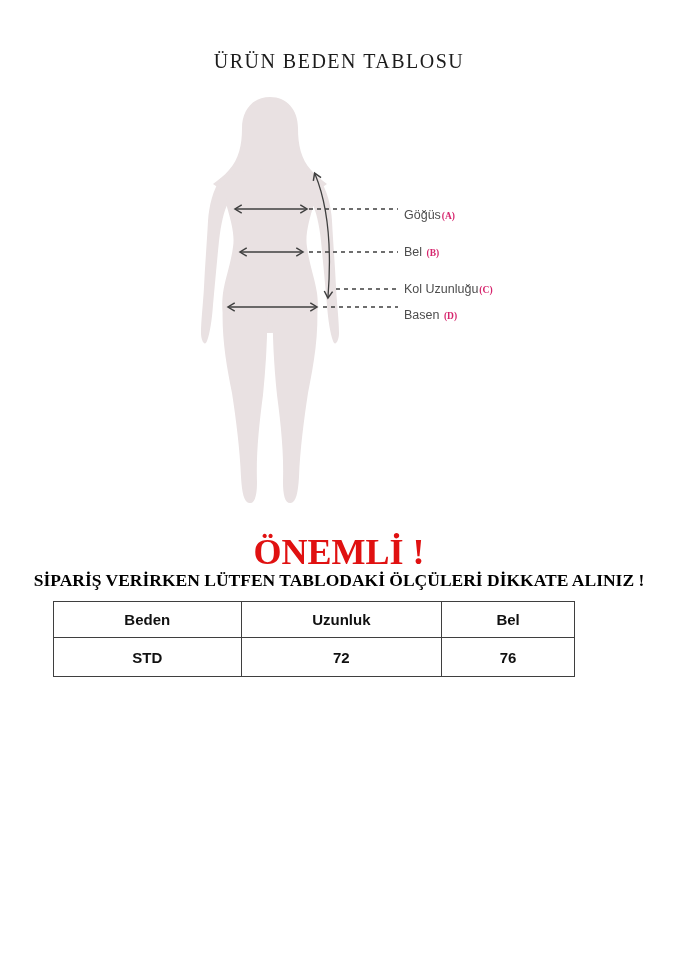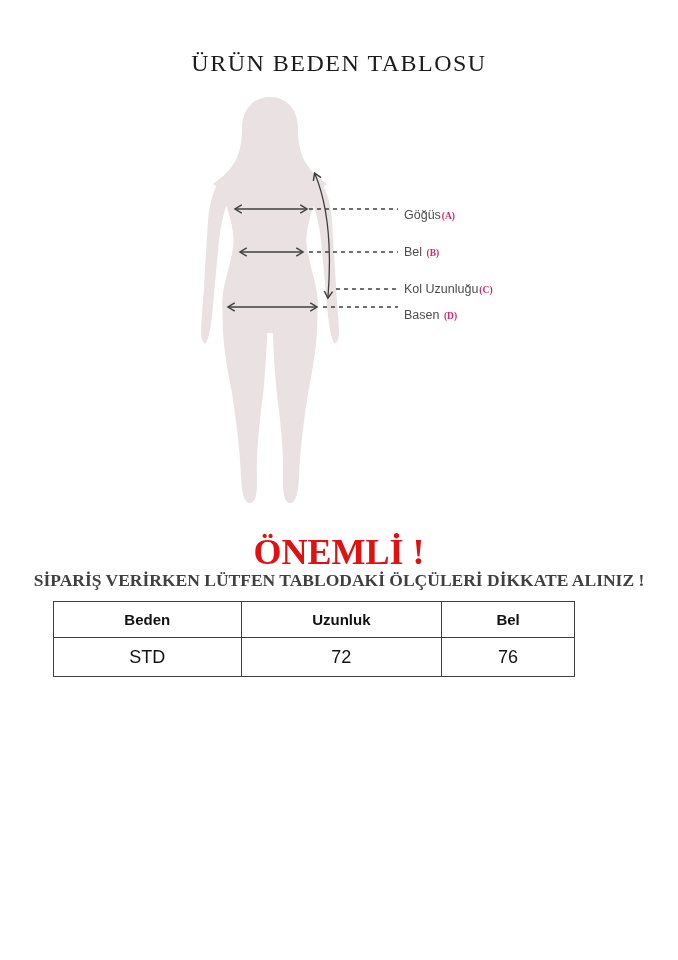--- a/index.html
+++ b/index.html
@@ -2,21 +2,21 @@
 <html><head>
 <meta charset="utf-8">
 <style>
   html,body { margin:0; padding:0; background:#ffffff; }
   .page {
     position:relative; width:678px; height:960px; background:#ffffff;
     font-family:"Liberation Sans", sans-serif; overflow:hidden;
   }
   .page-title {
     position:absolute; top:50px; left:0; width:100%; text-align:center;
-    font-family:"Liberation Serif", serif; font-size:24px; letter-spacing:1.5px;
+    font-family:"Liberation Serif", serif; font-size:20px; letter-spacing:1.5px;
     color:#1c1c1c;
   }
   .diagram-svg { position:absolute; left:195px; top:95px; }
   .measure-label {
     position:absolute; left:404px; white-space:nowrap;
     font-size:12.5px; color:#4d4d4d; line-height:14px;
   }
   .measure-label .letter {
     font-family:"Liberation Serif", serif; font-weight:bold; font-size:9.5px;
     color:#d6256d; margin-left:1px; vertical-align:0.5px;
@@ -24,32 +24,32 @@
   .label-a { top:208px; } .label-b { top:245px; }
   .label-c { top:282px; } .label-d { top:300px;margin-top:8px; }
   .heading-important {
     position:absolute; top:531px; left:0; width:100%; text-align:center;
     font-family:"Liberation Serif", serif; font-weight:bold; font-size:36px;
     color:#e01111;
   }
   .warning-text {
     position:absolute; top:570px; left:0; width:100%; text-align:center;
     font-family:"Liberation Serif", serif; font-weight:bold; font-size:17.5px;
-    color:#404040;
+    color:#000000;
   }
   table.size-table {
     position:absolute; top:601px; left:53px; width:522px;
     border-collapse:collapse; table-layout:fixed;
   }
   .size-table th, .size-table td {
     border:1.5px solid #3f3f3f; text-align:center; vertical-align:middle;
     padding:0; color:#111111;
   }
   .size-table th { height:35px; font-size:15px; font-weight:bold; }
-  .size-table td { height:38px; font-size:18px; font-weight:normal; }
+  .size-table td { height:38px; font-size:15px; font-weight:bold; }
   .col-1 { width:36%; } .col-2 { width:38.5%; } .col-3 { width:25.5%; }
 </style>
 </head>
 <body>
 
 <div class="page">
 
   <div class="page-title">ÜRÜN BEDEN TABLOSU</div>
 
   <svg class="diagram-svg" width="215" height="420" viewBox="0 0 215 420" xmlns="http://www.w3.org/2000/svg">

